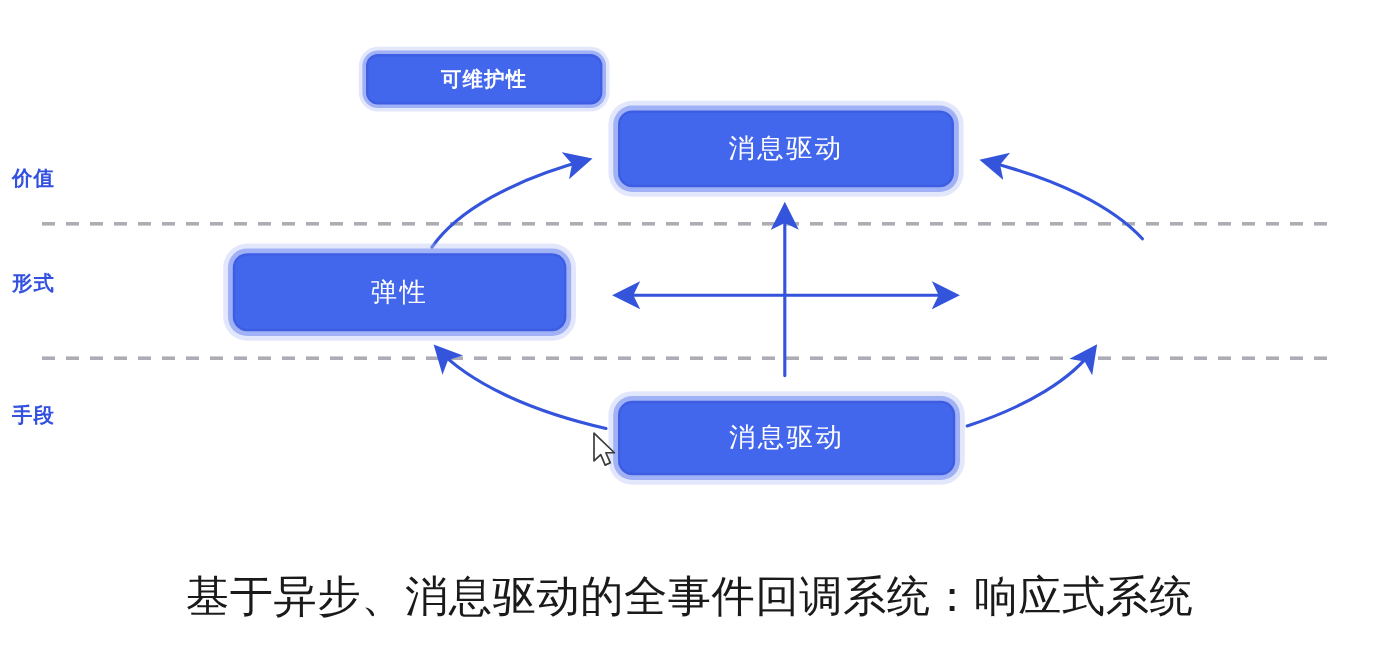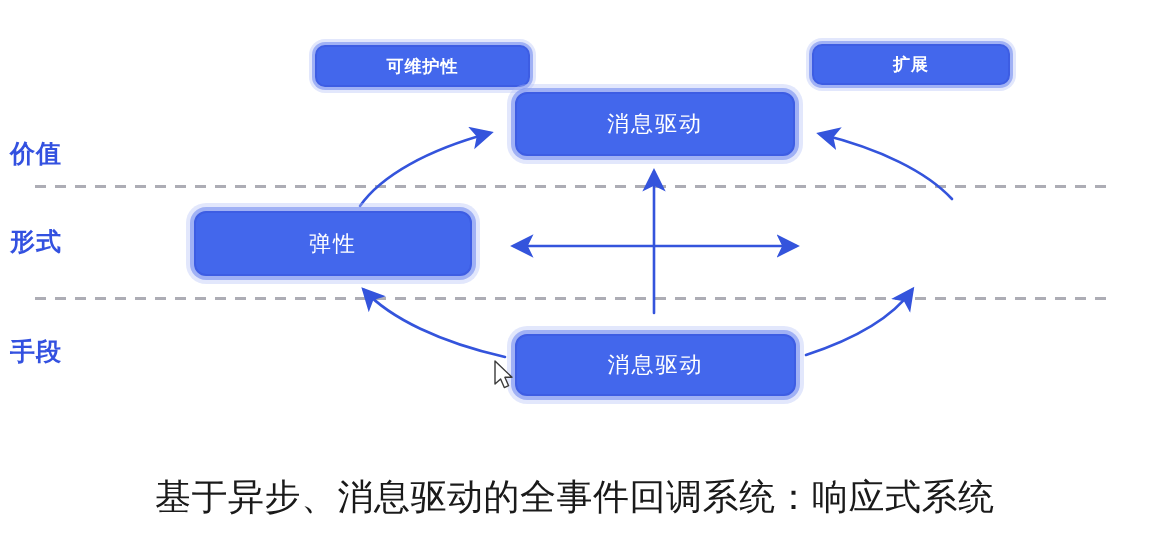--- a/index.html
+++ b/index.html
@@ -19,21 +19,21 @@
     background:var(--background);
     font-family:"Liberation Sans","DejaVu Sans",sans-serif;
     position:relative;
   }
   .stage{position:absolute;left:0;top:0;width:1154px;height:538px;}
 
   .row-label{
     position:absolute;
     left:10px;
     color:var(--row-label);
-    font-size:25px;
+    font-size:17px;
     font-weight:bold;
     letter-spacing:1px;
   }
   .row-label.value{top:137px;}
   .row-label.form{top:225px;}
   .row-label.means{top:335px;}
 
   .divider{
     position:absolute;
     left:35px;
@@ -68,21 +68,21 @@
   .badge .node-text{
     font-size:17px;
     font-weight:bold;
     letter-spacing:1px;
   }
 
   .node.responsive{left:515px;top:92px;width:280px;height:64px;}
   .node.elastic{left:194px;top:211px;width:278px;height:65px;}
   .node.resilient{left:836px;top:211px;width:279px;height:65px;}
   .node.message{left:515px;top:334px;width:281px;height:62px;text-align:center;}
-  .node.maintainability{left:315px;top:45px;width:215px;height:42px;}
+  .node.maintainability{left:305px;top:45px;width:197px;height:42px;}
   .node.extension{left:812px;top:44px;width:198px;height:41px;}
 
   svg.arrows{position:absolute;left:0;top:0;width:1154px;height:538px;pointer-events:none;}
   svg.arrows path.shaft{
     fill:none;
     stroke:var(--arrow);
     stroke-width:2.6;
     stroke-linecap:round;
   }
   svg.arrows .head{fill:var(--arrow);}
@@ -128,23 +128,20 @@
     <path class="shaft" d="M 952 199 A 310 130 0 0 0 820 134" marker-end="url(#ah)"></path>
 
     <path class="shaft" d="M 505 357 A 310 130 0 0 1 364 290" marker-end="url(#ah)"></path>
 
     <path class="shaft" d="M 806 355 A 310 130 0 0 0 912 290" marker-end="url(#ah)"></path>
   </svg>
 
   <div class="node badge maintainability">
     <span class="node-text">可维护性</span>
   </div>
-  <div class="node badge extension">
-    <span class="node-text">扩展</span>
-  </div>
 
   <div class="node responsive">
     <span class="node-text">消息驱动</span>
   </div>
   <div class="node elastic">
     <span class="node-text">弹性</span>
   </div>
   <div class="node message">
     <span class="node-text">消息驱动</span>
   </div>

